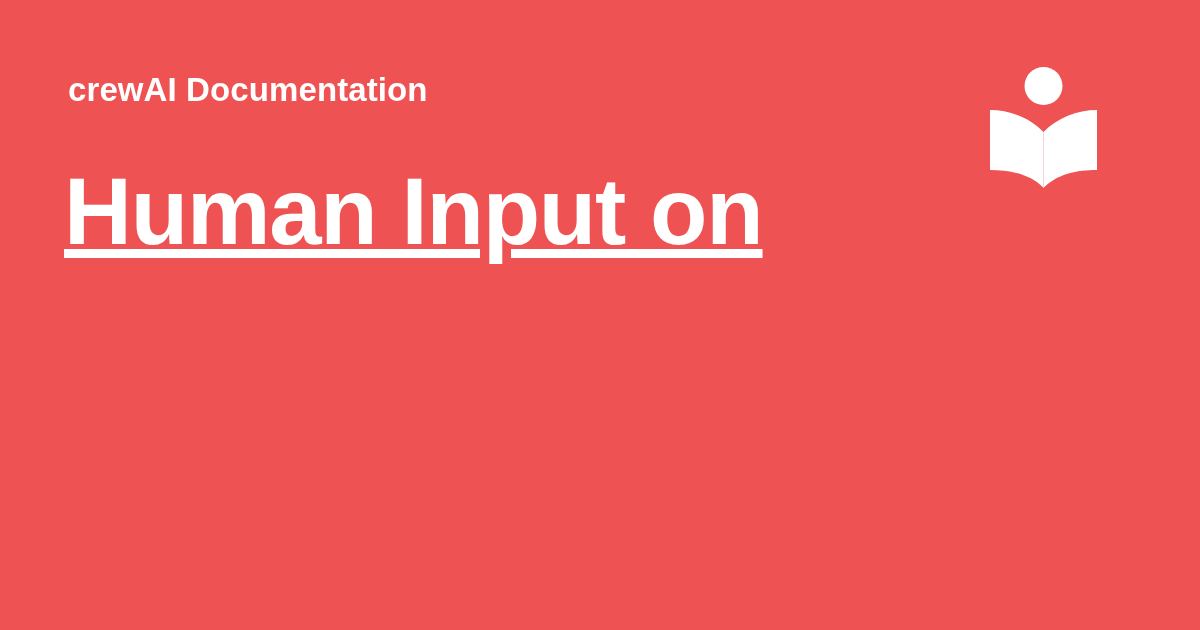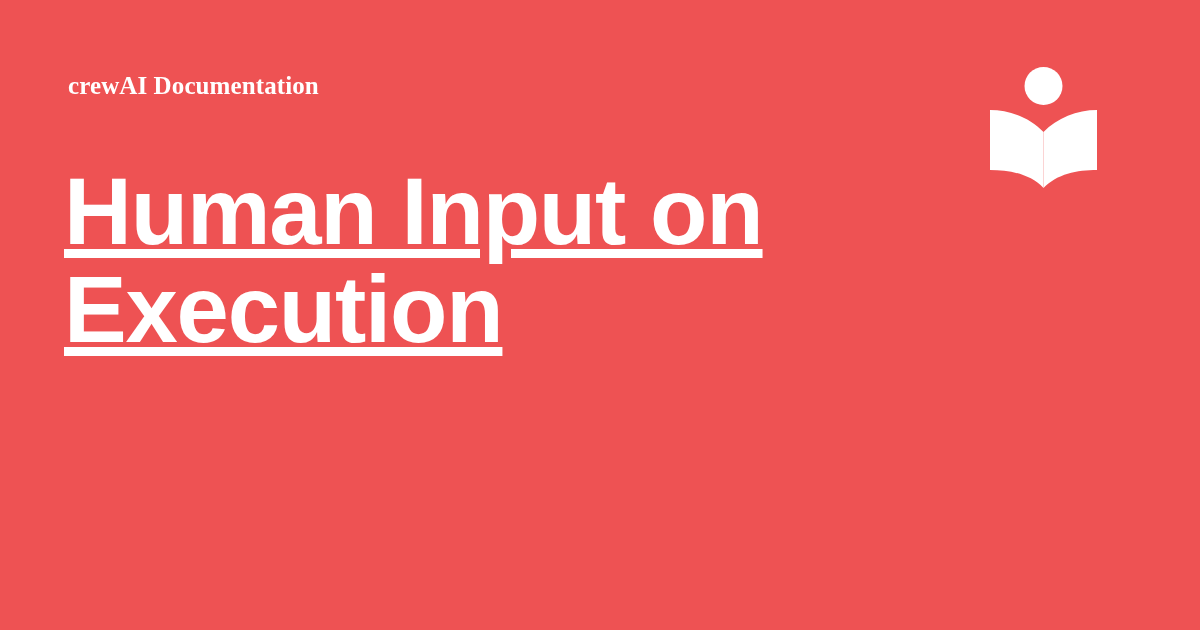--- a/index.html
+++ b/index.html
@@ -29,27 +29,26 @@
     position: absolute;
     left: 68px;
     top: 0;
     width: 860px;
   }
 
   .eyebrow {
     position: absolute;
     left: 0;
     top: 73px;
-    font-size: 25px;
+    font-size: 33px;
     font-weight: bold;
     line-height: 1;
     color: #ffffff;
     letter-spacing: 0.1px;
     white-space: nowrap;
-    font-family: Liberation Serif, serif;
   }
 
   .headline {
     position: absolute;
     left: -4px;
     top: 163px;
     width: 800px;
     font-size: 94px;
     font-weight: bold;
     line-height: 98px;
@@ -83,21 +82,20 @@
 <body>
 
 <div class="og-card">
 
   <div class="content">
 
     <div class="eyebrow">crewAI Documentation</div>
 
     <h1 class="headline">
       <span class="headline-line">Human Input on</span>
-      <span class="headline-line">Execution</span>
     </h1>
 
   </div>
 
   <div class="logo-mark">
     <svg viewBox="0 0 112 128" xmlns="http://www.w3.org/2000/svg" aria-hidden="true">
 
       <circle cx="55.5" cy="22" r="19" fill="#ffffff"></circle>
 
       <path d="M2 46

